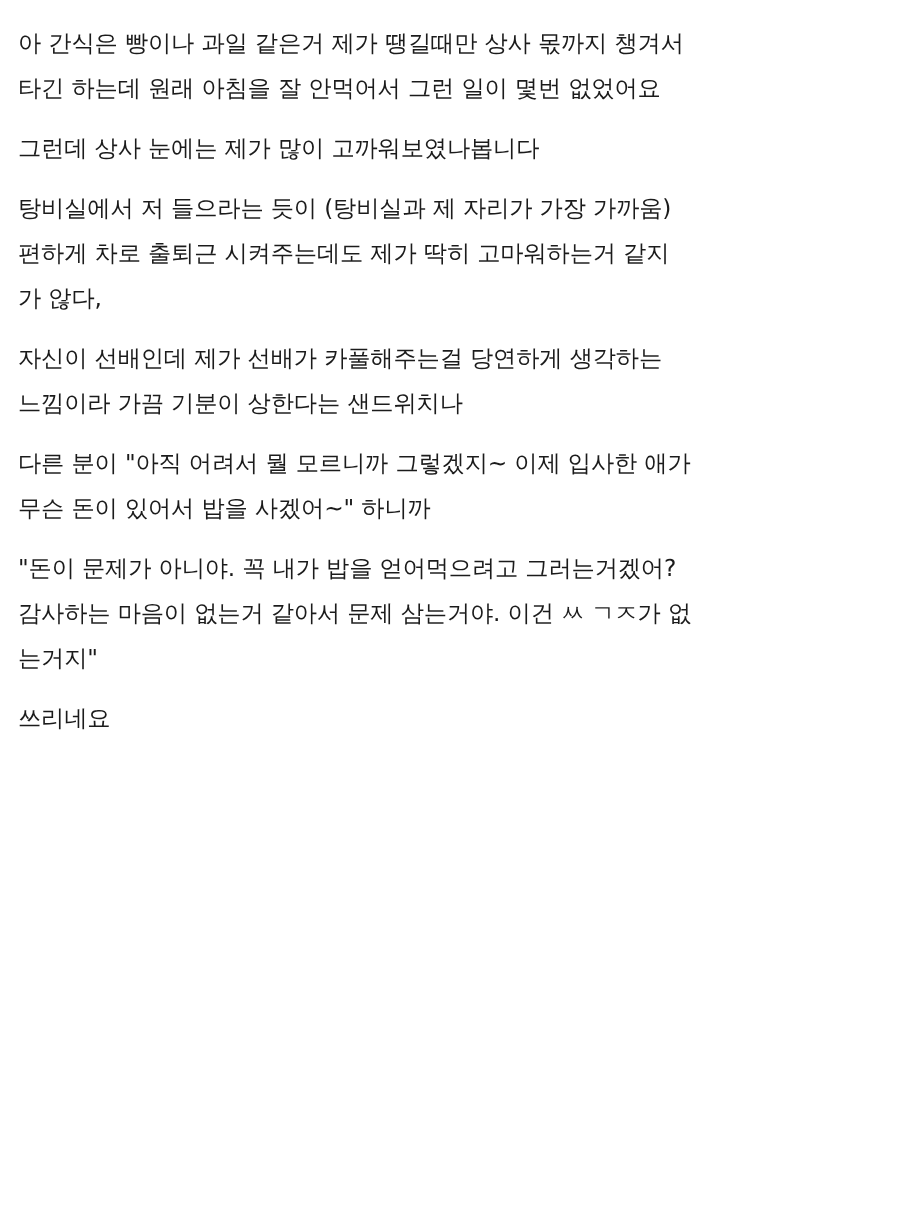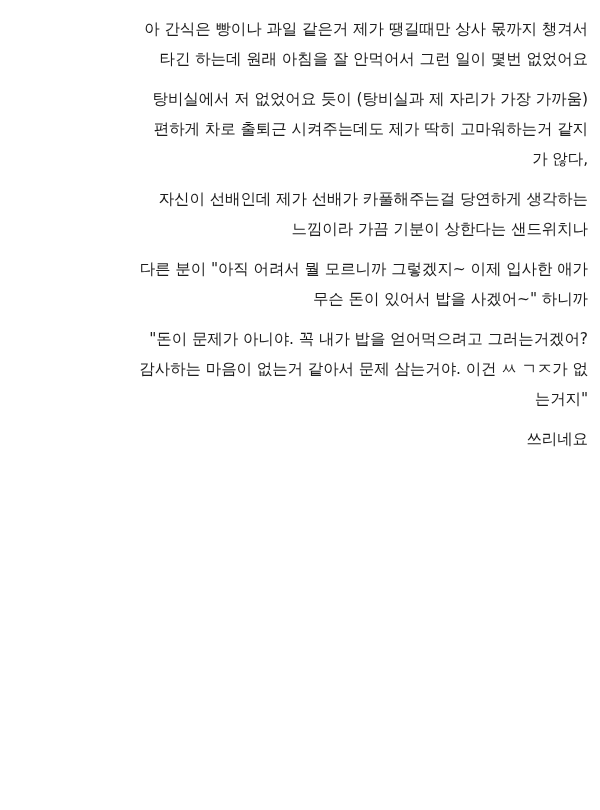--- a/index.html
+++ b/index.html
@@ -22,33 +22,33 @@
     background: #ffffff;
   }
   .para {
     font-size: 15.5px;
     line-height: 30px;
     letter-spacing: -0.1px;
     color: #1b1b1b;
     margin: 0 0 10px 0;
     white-space: pre-wrap;
     word-break: break-all;
-    text-align: right;
   }
   .para:last-child {
     margin-bottom: 0;
   }
 </style>
 </head>
 <body>
 
 <div class="page">
   <p class="para">아 간식은 빵이나 과일 같은거 제가 땡길때만 상사 몫까지 챙겨서
 타긴 하는데 원래 아침을 잘 안먹어서 그런 일이 몇번 없었어요</p>
-  <p class="para">탕비실에서 저 없었어요 듯이 (탕비실과 제 자리가 가장 가까움)
+  <p class="para">그런데 상사 눈에는 제가 많이 고까워보였나봅니다</p>
+  <p class="para">탕비실에서 저 들으라는 듯이 (탕비실과 제 자리가 가장 가까움)
 편하게 차로 출퇴근 시켜주는데도 제가 딱히 고마워하는거 같지
 가 않다,</p>
   <p class="para">자신이 선배인데 제가 선배가 카풀해주는걸 당연하게 생각하는
 느낌이라 가끔 기분이 상한다는 샌드위치나</p>
   <p class="para">다른 분이 "아직 어려서 뭘 모르니까 그렇겠지~ 이제 입사한 애가
 무슨 돈이 있어서 밥을 사겠어~" 하니까</p>
   <p class="para">"돈이 문제가 아니야. 꼭 내가 밥을 얻어먹으려고 그러는거겠어?
 감사하는 마음이 없는거 같아서 문제 삼는거야. 이건 ㅆ ㄱㅈ가 없
 는거지"</p>
   <p class="para">쓰리네요</p>

